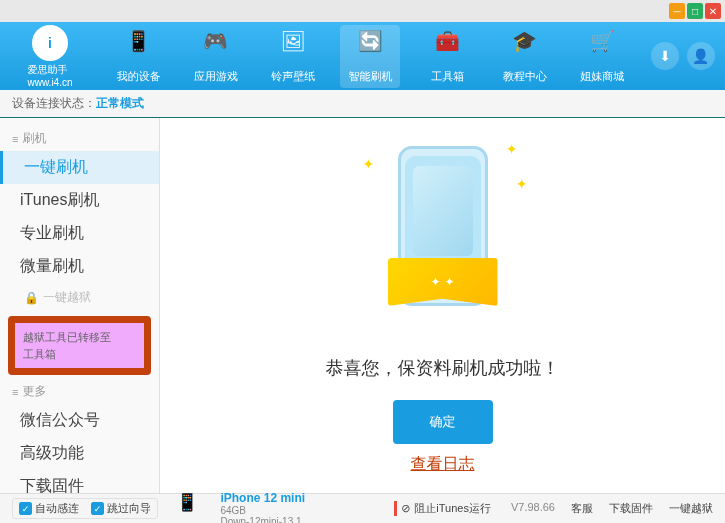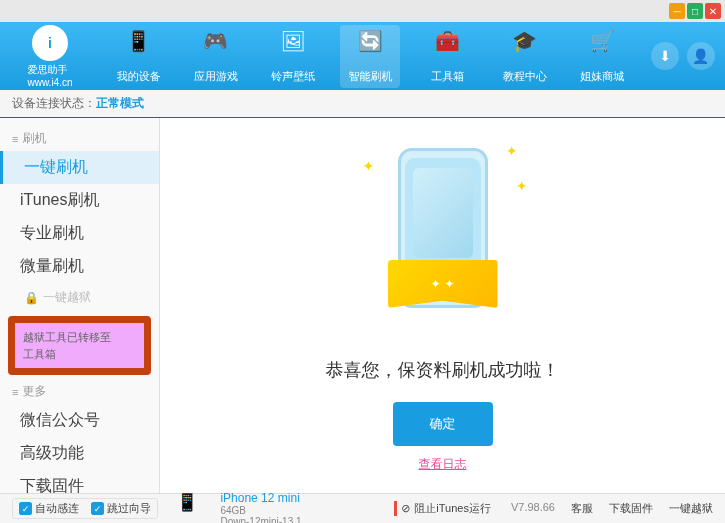--- a/index.html
+++ b/index.html
@@ -221,42 +221,42 @@
       width: 100px; height: 44px;
       background: #1a9de0;
       color: white;
       border: none;
       border-radius: 4px;
       font-size: 13px;
       cursor: pointer;
       margin-bottom: 10px;
     }
     .log-link {
-      font-size: 12px; color: #ec4899; cursor: pointer;
+      font-size: 16px; color: #c2410c; cursor: pointer;
       text-decoration: underline;
     }
 
     
     .bottom-bar {
       height: 30px;
       background: #f5f5f5;
       border-top: 1px solid #ddd;
       display: flex;
       align-items: center;
       padding: 0 12px;
     }
     .bottom-left {
       display: flex; align-items: center; gap: 8px;
       flex: 1;
     }
     .device-info {
       margin-left: 16px;
     }
     .device-name {
-      font-size: 12px; color: #1a9de0; font-weight: normal;
+      font-size: 12px; color: #1a9de0; font-weight: bold;
     }
     .device-detail {
       font-size: 10px; color: #888;
     }
     .bottom-right {
       display: flex; align-items: flex-start; gap: 16px;
       font-size: 11px; color: #666;
     }
     .bottom-link { cursor: pointer; color: #444; }
     .bottom-version { color: #888; }

